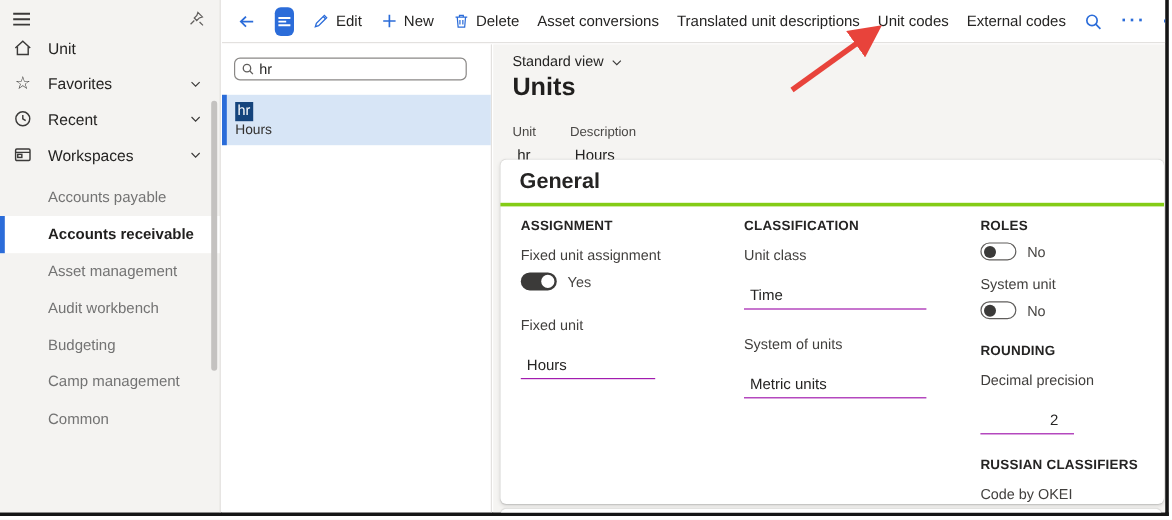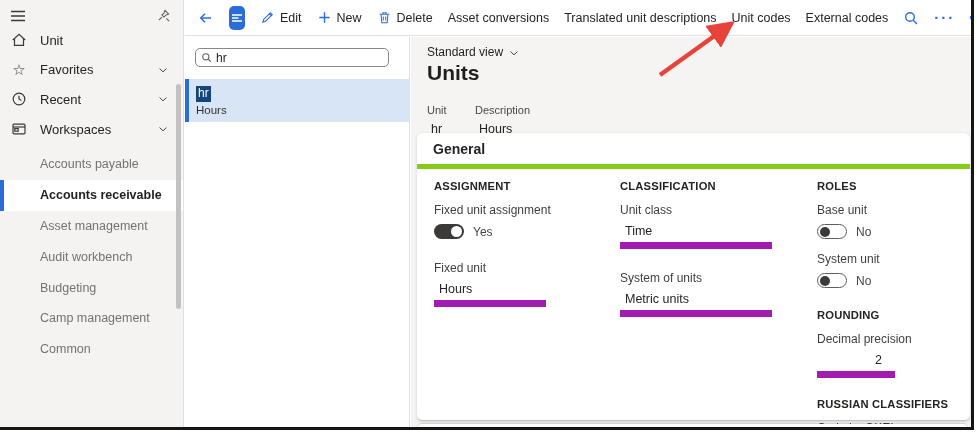--- a/index.html
+++ b/index.html
@@ -42,34 +42,34 @@
   .content { position:absolute; left:411px; top:37px; right:0; bottom:0; background:#f5f4f2; }
   .content-header { padding:5px 0 0 16px; }
   .view-selector { display:inline-flex; align-items:flex-end; gap:5px; font-size:12px; color:#252423; cursor:pointer; }
   .page-title { font-size:21px; font-weight:bold; color:#201f1e; margin-top:1px; }
   .key-fields { display:flex; gap:14px; margin-top:19px; }
   .kf-label { font-size:11px; color:#4a4846; }
   .kf-value { font-size:12.5px; color:#252423; border-bottom:1px solid #75726f; padding:3px 0 2px 4px; margin-top:3px; }
 
   .card { position:absolute; left:6px; top:96px; width:553px; height:287px; background:#fff;
           border-radius:5px; box-shadow:0 0.3px 0.9px rgba(0,0,0,.12), 0 1.6px 3.6px rgba(0,0,0,.12); }
-  .card-header { padding:8px 16px 7px 16px; font-size:14px; font-weight:bold; color:#252423;
-                 border-bottom:5px solid #84cc16; cursor:pointer; }
+  .card-header { padding:8px 16px 7px 16px; font-size:18px; font-weight:bold; color:#252423;
+                 border-bottom:3px solid #84cc16; cursor:pointer; }
   .card-body { display:flex; padding:11px 14px 12px 17px; }
   .col1 { width:186px; } .col2 { width:197px; } .col3 { flex:1; }
   .grp-header { font-size:11.2px; font-weight:bold; color:#252423; letter-spacing:.2px; }
   .fld-label { font-size:12px; color:#413f3d; margin-top:11px; }
   .toggle-row { display:flex; align-items:flex-end; gap:9px; margin-top:7px; }
   .toggle { position:relative; width:30px; height:15px; border-radius:8px; cursor:pointer; }
   .toggle.on { background:#3b3a39; }
   .toggle.on .knob { position:absolute; right:2px; top:2px; width:11px; height:11px; border-radius:50%; background:#fff; }
   .toggle.off { background:#fff; border:1px solid #605e5c; }
   .toggle.off .knob { position:absolute; left:2px; top:1.5px; width:10px; height:10px; border-radius:50%; background:#3b3a39; }
   .toggle-state { font-size:12px; color:#484644; }
-  .fld-value { font-size:12.5px; color:#252423; border-bottom:7px solid #a21caf; padding:4px 0 4px 5px; margin-top:3px; }
+  .fld-value { font-size:12.5px; color:#252423; border-bottom:1px solid #a21caf; padding:4px 0 4px 5px; margin-top:15px; }
   .w112 { width:112px; } .w152 { width:152px; } .w78 { width:78px; }
   .num { text-align:right; padding-right:13px; }
   .gap-lg { margin-top:22px; }
 
   .card-next { position:absolute; left:6px; right:3px; top:387px; height:50px; background:#fff;
                border-radius:5px 5px 0 0; box-shadow:0 -0.5px 1px rgba(0,0,0,.12); }
 
   .annotation-arrow { position:absolute; left:648px; top:20px; z-index:50; pointer-events:none; }
 
   svg.ic { display:block; }
@@ -276,21 +276,20 @@
         <div class="col2">
           <div class="grp-header">CLASSIFICATION</div>
           <div class="fld-label">Unit class</div>
           <div class="fld-value w152">Time</div>
           <div class="fld-label gap-lg">System of units</div>
           <div class="fld-value w152">Metric units</div>
         </div>
 
         <div class="col3">
           <div class="grp-header">ROLES</div>
-          <div class="fld-label">Base unit</div>
           <div class="toggle-row">
             <span class="toggle off">
                 <span class="knob"></span>
               </span>
             <span class="toggle-state">No</span>
           </div>
           <div class="fld-label" style="margin-top:13px;">System unit</div>
           <div class="toggle-row">
             <span class="toggle off">
                 <span class="knob"></span>

